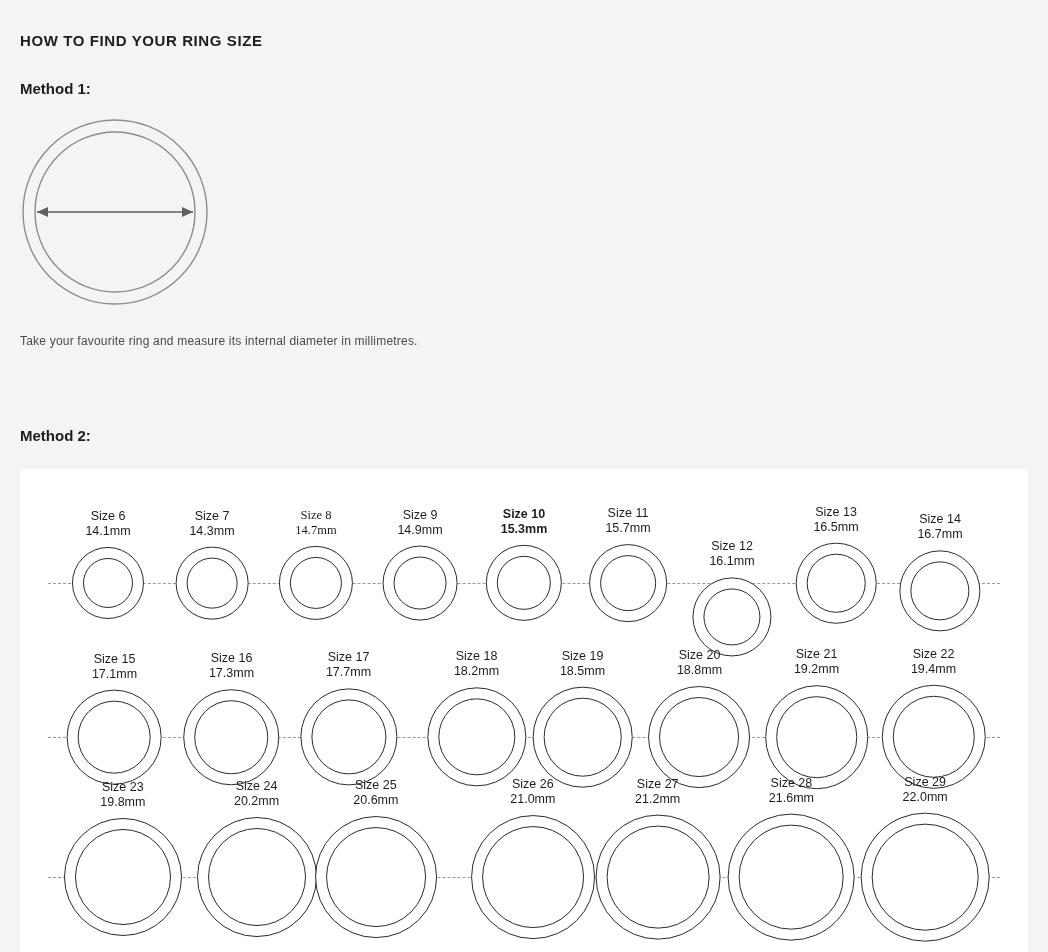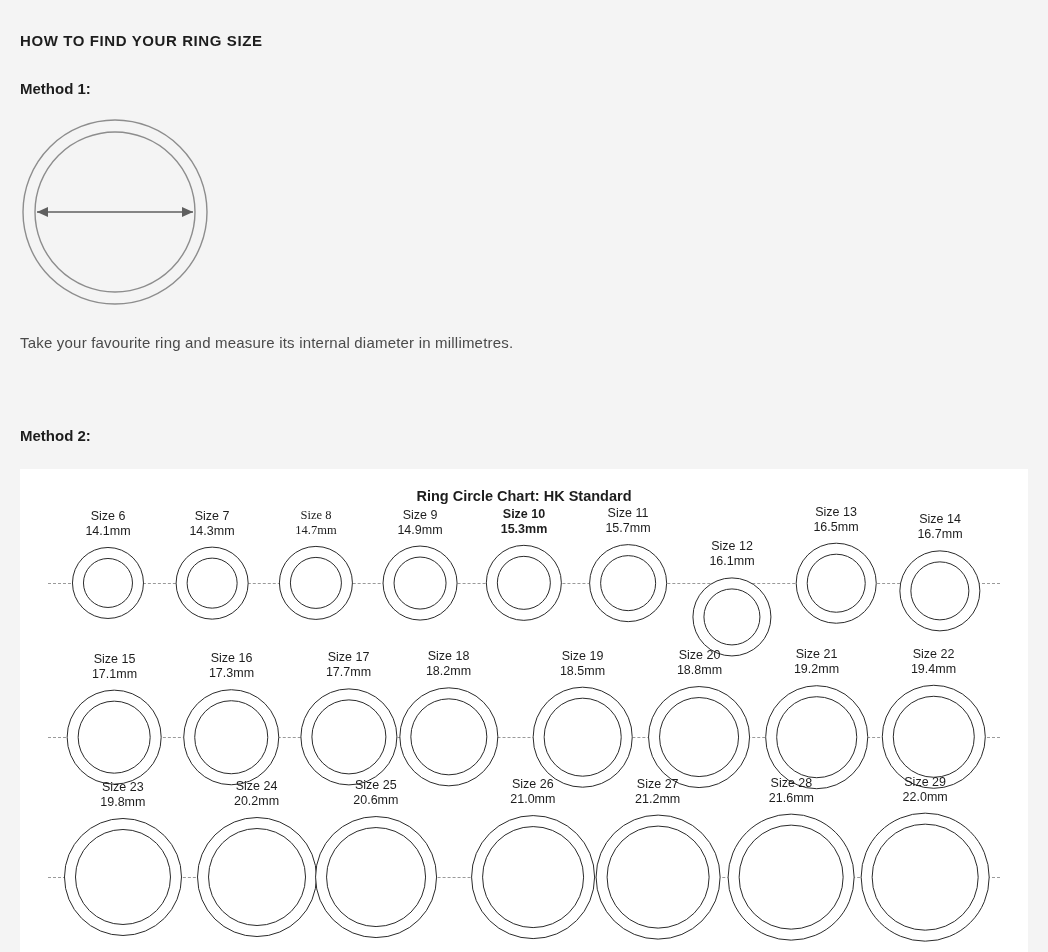--- a/index.html
+++ b/index.html
@@ -42,21 +42,21 @@
     position: absolute;
     left: 18px;
     top: 115px;
     width: 195px;
     height: 195px;
   }
   .caption {
     position: absolute;
     left: 20px;
     top: 334px;
-    font-size: 15px;
+    font-size: 12px;
     color: #4a4a4a;
     letter-spacing: 0.2px;
   }
   .method2-label {
     position: absolute;
     left: 20px;
     top: 427px;
     font-size: 15px;
     font-weight: bold;
     color: #1d1d1d;
@@ -150,21 +150,20 @@
       <polygon points="19,97 30,92 30,102" fill="#5f5f5f"></polygon>
       <polygon points="175,97 164,92 164,102" fill="#5f5f5f"></polygon>
     </svg>
   </div>
 
   <div class="caption">Take your favourite ring and measure its internal diameter in millimetres.</div>
 
   <div class="method2-label">Method 2:</div>
 
   <div class="chart-panel">
-    <div class="chart-title">Ring Circle Chart: HK Standard</div>
 
     <div class="row row-1">
       <div class="dashline"></div>
       <div class="cells">
           <div class="cell" style="width: 104px; left: 36px; top: -18.0275px;">
             <div class="lbl">Size 6</div>
             <div class="lbl">14.1mm</div>
             <div class="ring-wrap" style="width: 72.055px; height: 72.055px; margin-top: 8px;">
               <div class="ring-outer" style="width: 72.055px; height: 72.055px;"></div>
               <div class="ring-inner" style="width: 50.055px; height: 50.055px;"></div>
@@ -256,21 +255,21 @@
             </div>
           </div>
           <div class="cell" style="width: 117px; left: 270px; top: -10.6125px;">
             <div class="lbl">Size 17</div>
             <div class="lbl">17.7mm</div>
             <div class="ring-wrap" style="width: 97.225px; height: 97.225px; margin-top: 8px;">
               <div class="ring-outer" style="width: 97.225px; height: 97.225px;"></div>
               <div class="ring-inner" style="width: 75.225px; height: 75.225px;"></div>
             </div>
           </div>
-          <div class="cell" style="width: 117px; left: 370px; top: -11.675px;">
+          <div class="cell" style="width: 117px; left: 398px; top: -11.675px;">
             <div class="lbl">Size 18</div>
             <div class="lbl">18.2mm</div>
             <div class="ring-wrap" style="width: 99.35px; height: 99.35px; margin-top: 8px;">
               <div class="ring-outer" style="width: 99.35px; height: 99.35px;"></div>
               <div class="ring-inner" style="width: 77.35px; height: 77.35px;"></div>
             </div>
           </div>
           <div class="cell" style="width: 117px; left: 504px; top: -12.3125px;">
             <div class="lbl">Size 19</div>
             <div class="lbl">18.5mm</div>

